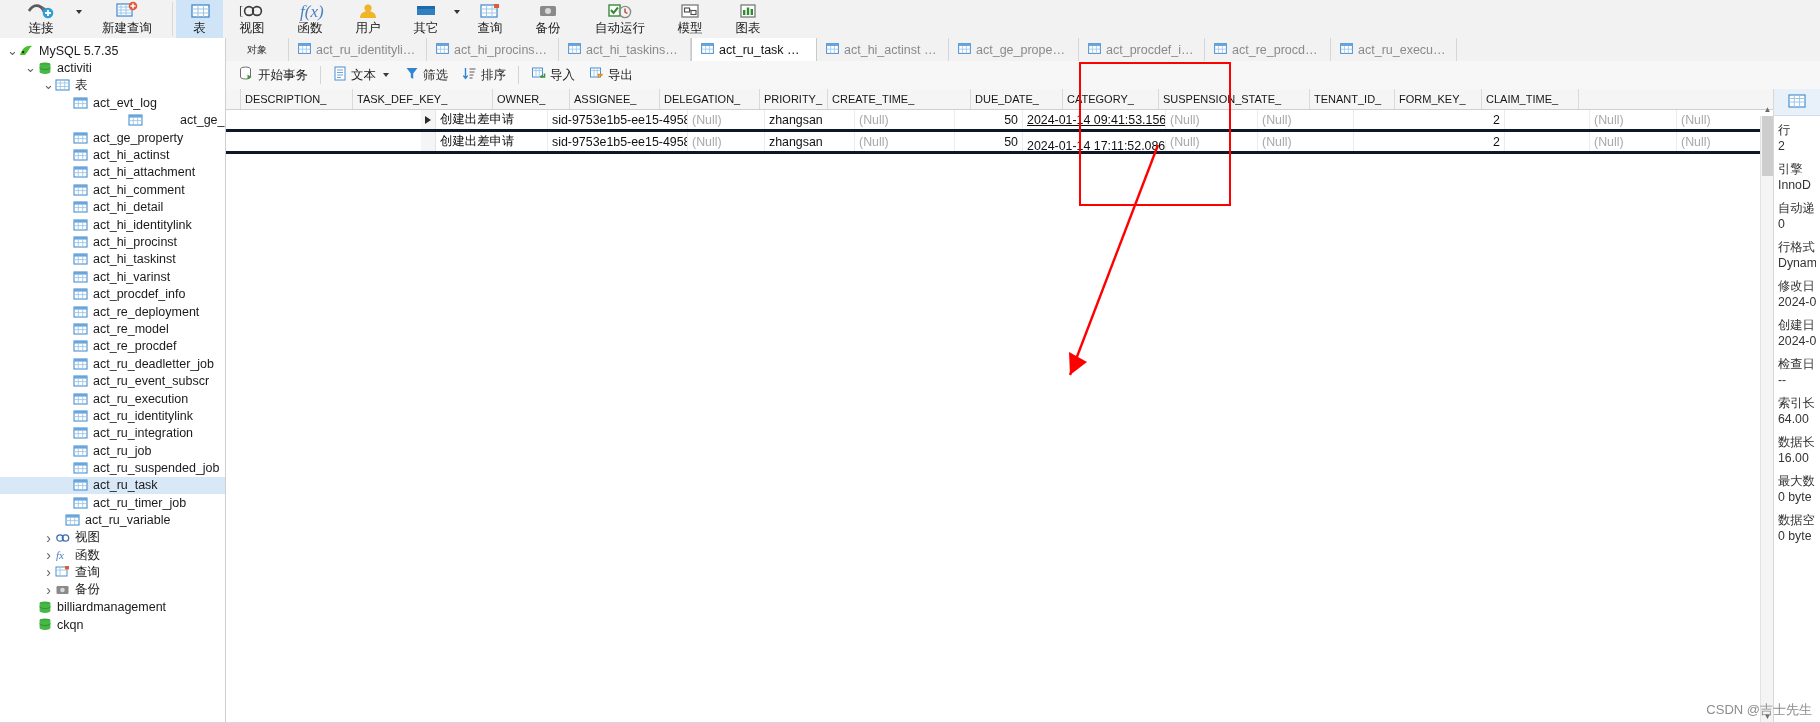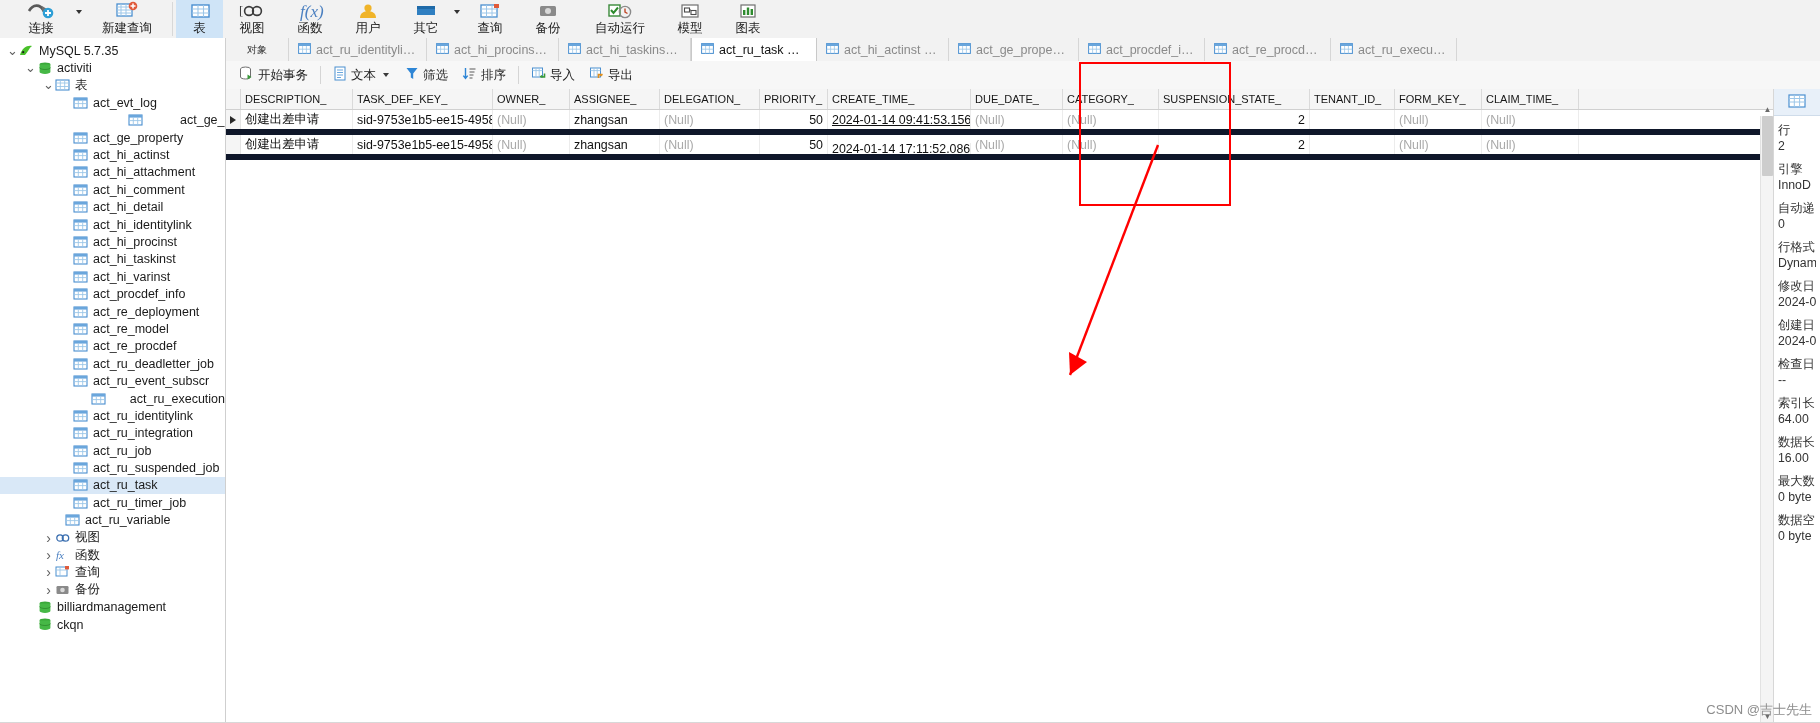--- a/index.html
+++ b/index.html
@@ -41,21 +41,21 @@
   .cmdbar{position:absolute;left:0;top:23px;right:0;height:28px;background:#f7f7f7;border-bottom:1px solid #dcdcdc;display:flex;align-items:center;padding-left:6px;}
   .cmd{display:flex;align-items:center;gap:4px;padding:2px 7px;font-size:12.5px;color:#1c1c1c;white-space:nowrap;cursor:default;border-radius:2px;}
   .cmdsep{width:1px;height:18px;background:#d5d5d5;margin:0 5px;}
   .caret{width:0;height:0;border-left:3.5px solid transparent;border-right:3.5px solid transparent;border-top:4px solid #3a3a3a;margin-left:3px;}
 
   
   .grid{position:absolute;left:0;top:51px;right:46px;bottom:0;background:#fff;overflow:hidden;}
   .ghead{display:flex;height:20px;background:#f5f5f5;border-bottom:1px solid #d0d0d0;}
   .gutter{width:14px;flex:0 0 14px;border-right:1px solid #d8d8d8;background:#f5f5f5;}
   .ghead .gh{border-right:1px solid #dadada;padding:0 4px;display:flex;align-items:center;font-size:11px;color:#161616;white-space:nowrap;overflow:hidden;box-sizing:border-box;cursor:default;}
-  .grow{display:flex;height:19px;border-bottom:6px solid #0f172a;}
+  .grow{display:flex;height:19px;border-bottom:3px solid #0f172a;justify-content:flex-end;}
   .grow .gutter{display:flex;align-items:center;justify-content:center;border-right:1px solid #e4e4e4;}
   .grow .gc{border-right:1px solid #ececec;padding:0 4px;display:flex;align-items:center;font-size:12.4px;color:#111;white-space:nowrap;overflow:hidden;box-sizing:border-box;cursor:text;}
   .gc.num{justify-content:flex-end;}
   .gc.nul{color:#a9a9a9;}
   .rowmark{width:0;height:0;border-top:4px solid transparent;border-bottom:4px solid transparent;border-left:6px solid #2a2a2a;}
 
   
   .redbox{position:absolute;border:2.5px solid #ff0000;box-sizing:border-box;pointer-events:none;}
   .annot{position:absolute;color:#ff0000;font-size:15.5px;line-height:25px;font-family:"DejaVu Sans","Liberation Sans",sans-serif;white-space:pre-wrap;}
 
@@ -444,21 +444,21 @@
           <span class="chev"></span>
           <span class="tree-ico">
             <svg width="15" height="12" viewBox="0 0 15 12">
               <rect x="1" y="1" width="13" height="10" fill="#fff" stroke="#4a8fd0" stroke-width="1.1"></rect>
               <rect x="1" y="1" width="13" height="2.6" fill="#6aa6dc"></rect>
               <path d="M1 6.6h13M5.3 3.6v7.4M9.7 3.6v7.4" stroke="#9cc6e8" stroke-width="0.9"></path>
             </svg>
           </span>
           <span>act_ru_event_subscr</span>
         </div>
-        <div class="tree-row" style="padding-left: 60px; justify-content: space-between;">
+        <div class="tree-row" style="padding-left: 60px;">
           <span class="chev"></span>
           <span class="tree-ico">
             <svg width="15" height="12" viewBox="0 0 15 12">
               <rect x="1" y="1" width="13" height="10" fill="#fff" stroke="#4a8fd0" stroke-width="1.1"></rect>
               <rect x="1" y="1" width="13" height="2.6" fill="#6aa6dc"></rect>
               <path d="M1 6.6h13M5.3 3.6v7.4M9.7 3.6v7.4" stroke="#9cc6e8" stroke-width="0.9"></path>
             </svg>
           </span>
           <span>act_ru_execution</span>
         </div>

